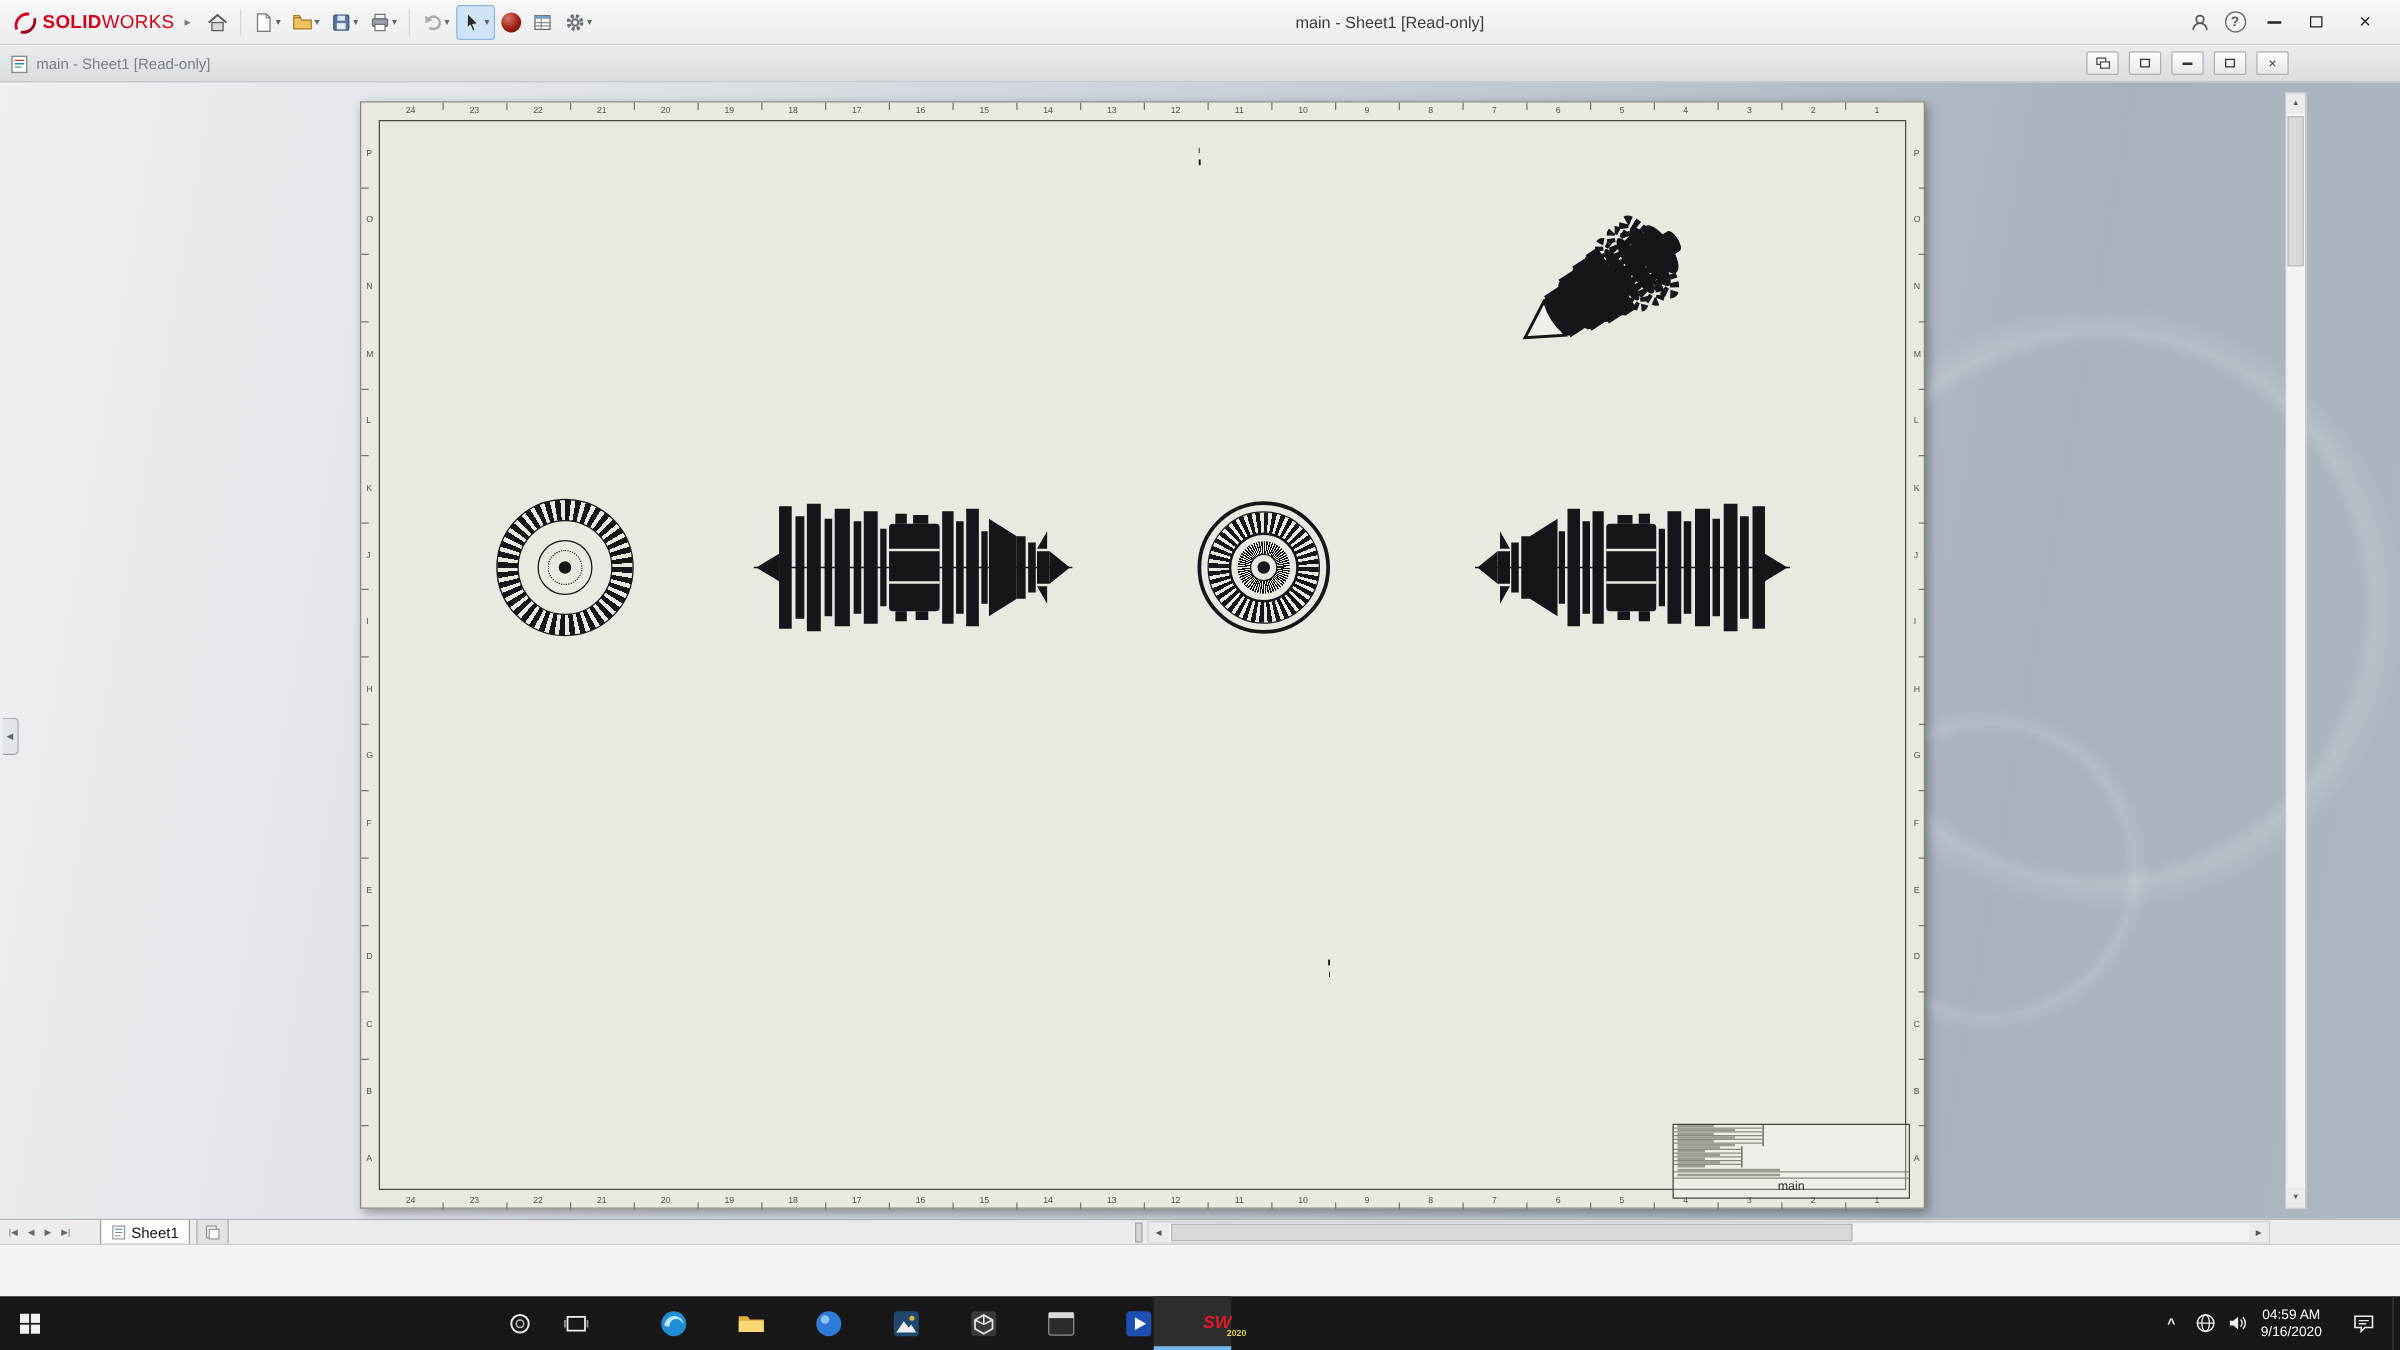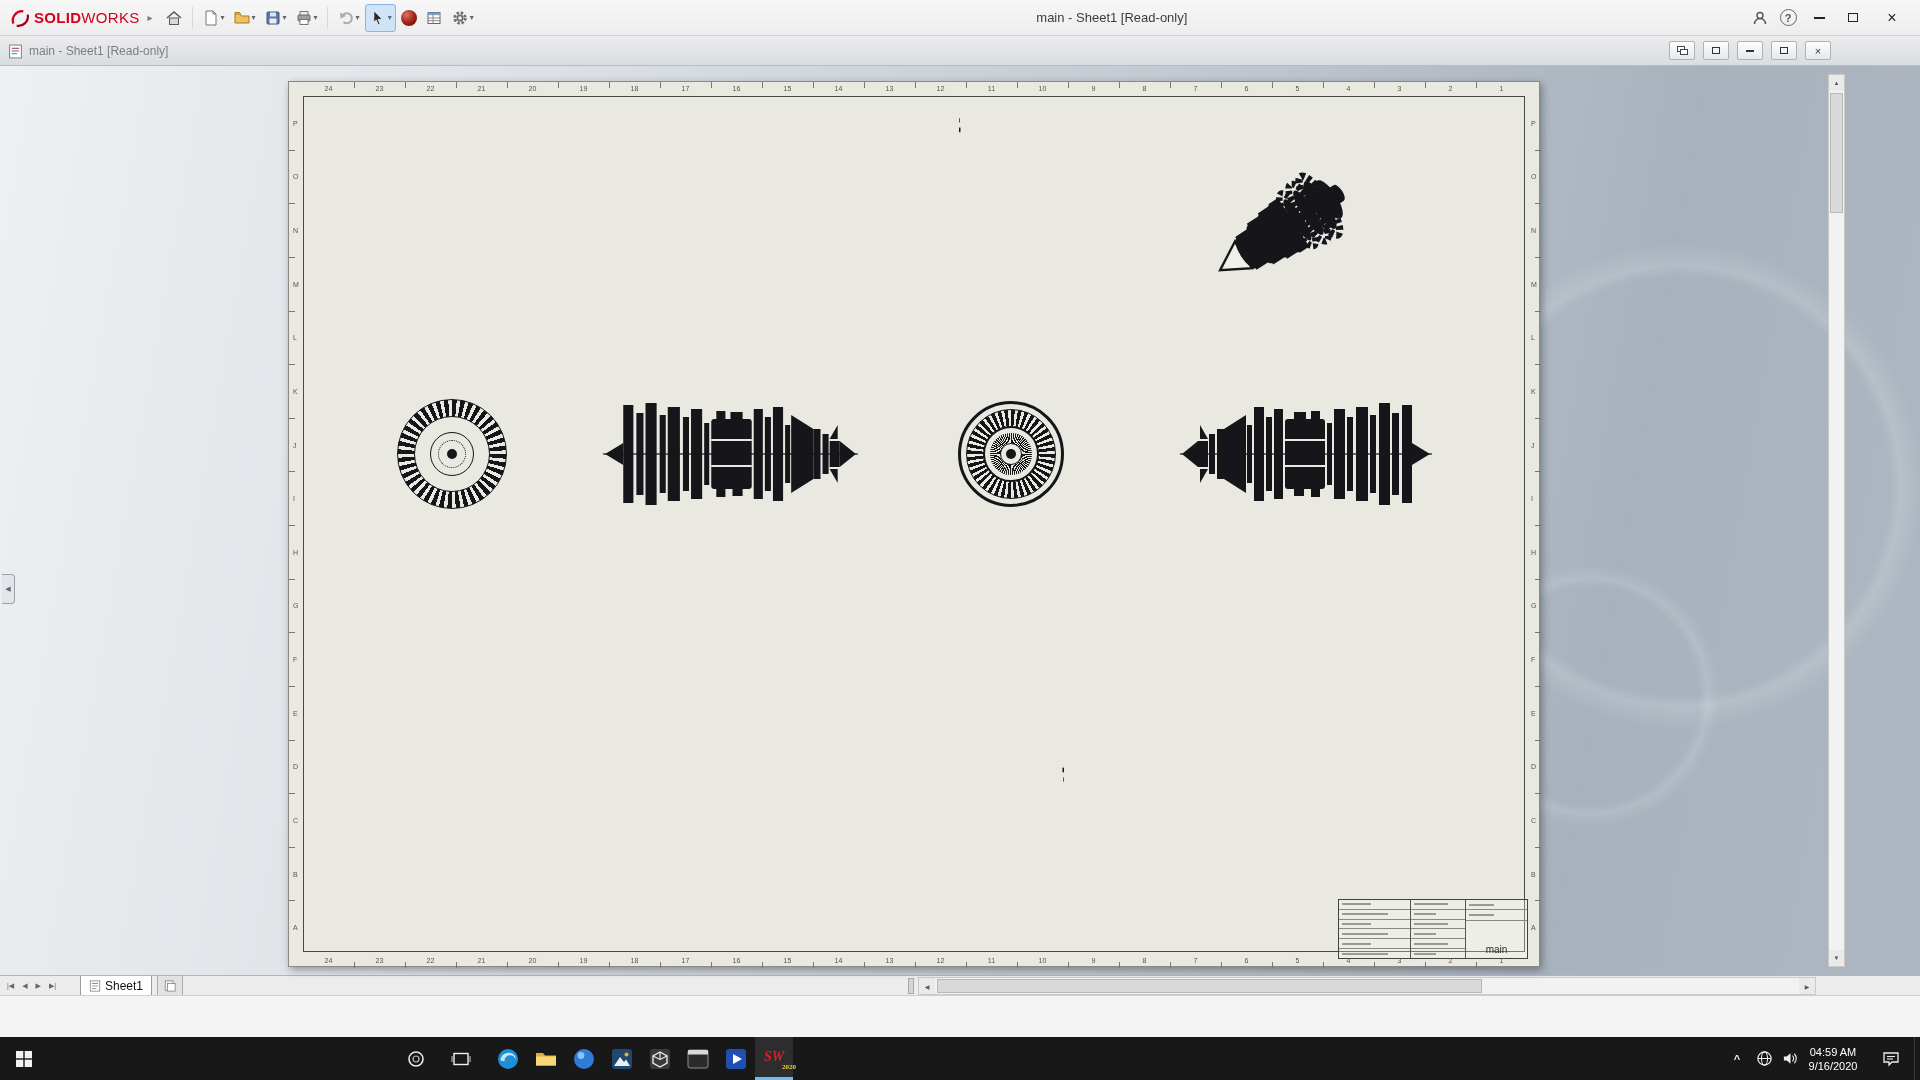--- a/index.html
+++ b/index.html
@@ -59,21 +59,21 @@
   .sheet-frame { left:14px; top:14px; right:14px; bottom:14px; border:1px solid #4a4a44; pointer-events:none; }
   .zlabel { position:absolute; font-size:7px; color:#55554e; line-height:1; }
   .ztick  { position:absolute; background:#77776e; }
   .dwg { fill:#15151a; }
   .cover { background:#e9e9e1; border-radius:50%; }
   .blades40 { background:repeating-conic-gradient(#15151a 0deg 5deg, #e9e9e1 5deg 9deg);
               border-radius:50%; border:1px solid #15151a; }
   .blades60 { background:repeating-conic-gradient(#15151a 0deg 3.4deg, #e9e9e1 3.4deg 6deg); border-radius:50%; }
 
   
-  .tblock { border:1.4px solid #44443e; display:flex; background:rgba(255,255,255,.25); }
+  .tblock { border:1.4px solid #44443e; display:flex; background:rgba(255,255,255,.25);flex-direction:column; }
   .tb-left { width:72px; border-right:1px solid #55554e; display:flex; flex-direction:column; }
   .tb-mid  { width:55px; border-right:1px solid #55554e; display:flex; flex-direction:column; }
   .tb-right{ flex:1; display:flex; flex-direction:column; }
   .tb-row { flex:1; border-bottom:1px solid #8a8a80; display:flex; align-items:center; padding:0 3px; }
   .tb-row:last-child { border-bottom:none; }
   .tb-bar { height:2px; background:#9a9a90; width:70%; }
   .tb-bar.short { width:45%; }
   .tb-name { flex:2.2; display:flex; align-items:flex-end; justify-content:center;
              font-size:10px; color:#2e2e28; padding-bottom:3px; }
 
@@ -105,21 +105,21 @@
   .statusbar { left:0; top:995px; width:1920px; height:42px; background:#f4f4f4; border-top:1px solid #cfcfcf; }
 
   
   .taskbar { left:0; top:1037px; width:1920px; height:43px; background:#181818; z-index:5; }
   .start { position:absolute; left:0; top:0; width:48px; height:43px; display:flex; align-items:center; justify-content:center; }
   .searchbox { position:absolute; left:48px; top:0; width:350px; height:43px; background:#fff;
                border:1px solid #8a8a8a; display:flex; align-items:center; padding:0 10px; gap:10px; }
   .searchbox input { border:none; outline:none; background:transparent; font-size:13px; color:#444; width:270px;
                      font-family:"Liberation Sans", sans-serif; }
   .searchbox input::placeholder { color:#5f6368; opacity:1; }
-  .tb-slot { width:38px; height:43px; display:flex; align-items:center; justify-content:center; position:relative;font-family:Liberation Serif, serif; }
+  .tb-slot { width:62px; height:43px; display:flex; align-items:center; justify-content:flex-end; position:relative; }
   .tb-abs { position:absolute; top:0; height:43px; display:flex; align-items:center; justify-content:center; width:44px; }
   .apps { position:absolute; left:489px; top:0; height:43px; display:flex; }
   .slot-active { background:#2d2d2d; border-bottom:3px solid #76b9ed; }
   .sw-mark { color:#e01a2b; font-weight:bold; font-style:italic; font-size:14px; position:relative; }
   .sw-badge { position:absolute; right:-12px; bottom:-6px; font-size:7px; color:#e8d44d; font-style:normal; font-weight:bold; }
   .tray { position:absolute; top:0; height:43px; display:flex; align-items:center; justify-content:center; }
   .clock { position:absolute; left:1793px; top:0; width:80px; height:43px; color:#fff; font-size:11px;
            display:flex; flex-direction:column; align-items:center; justify-content:center; line-height:14px; }
   .show-desktop { position:absolute; right:0; top:0; width:6px; height:43px; border-left:1px solid #3a3a3a; }
   .tray-chev { color:#eee; font-size:11px; font-weight:bold; }

